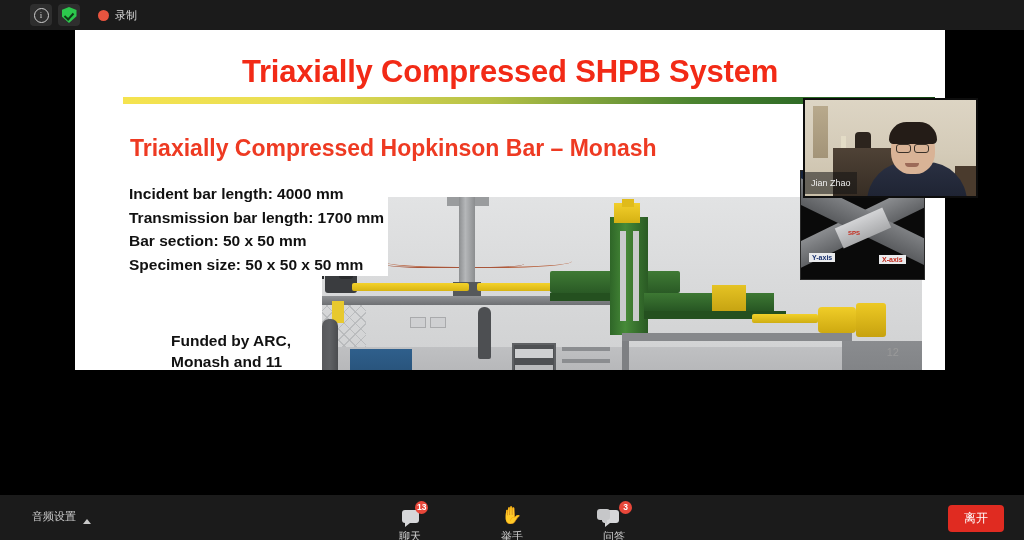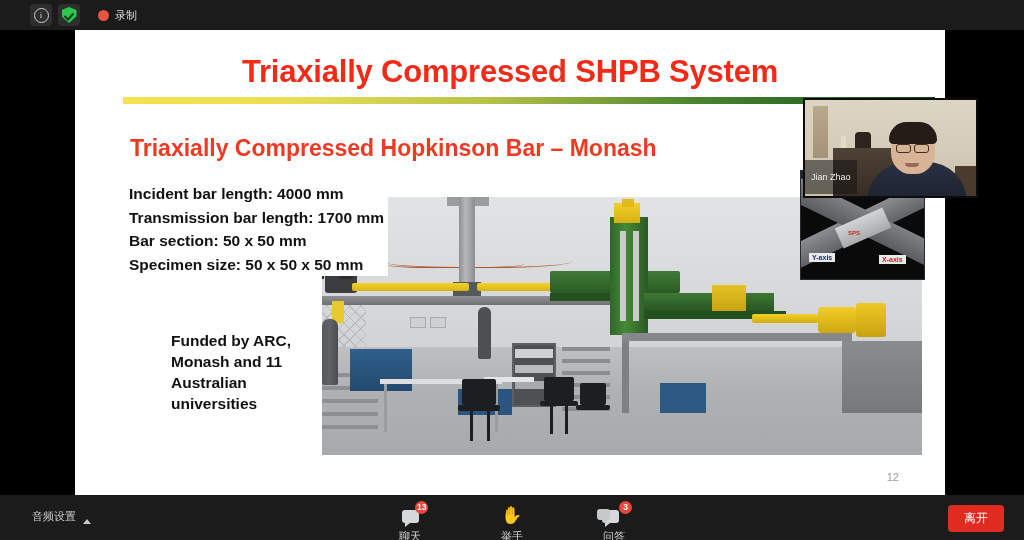--- a/index.html
+++ b/index.html
@@ -78,21 +78,21 @@
   }
   .rec-label {
     color: #d8d8d8;
     font-size: 11px;
   }
 
   
   .slide {
     position: absolute;
     left: 75px; top: 30px;
-    width: 870px; height: 465px;
+    width: 870px; height: 340px;
     background: #ffffff;
     overflow: hidden;
   }
   .slide-title {
     position: absolute;
     left: 0; top: 24px;
     width: 870px;
     text-align: center;
     color: #f22a16;
     font-size: 31px;
@@ -517,21 +517,21 @@
     position: absolute;
     left: 150px; top: 66px; width: 25px; height: 34px;
     background: #4a3b2d;
   }
   .wc-name {
     position: absolute;
     left: 0px; bottom: 2px;
     background: rgba(20,20,20,0.55);
     color: #efefef;
     font-size: 9px;
-    padding: 12px 6px;
+    padding: 6px 6px;
   }
 
   
   .bottombar {
     position: absolute;
     left: 0; bottom: 0;
     width: 1024px; height: 45px;
     background: #1b1b1b;
   }
   .audio-settings {

